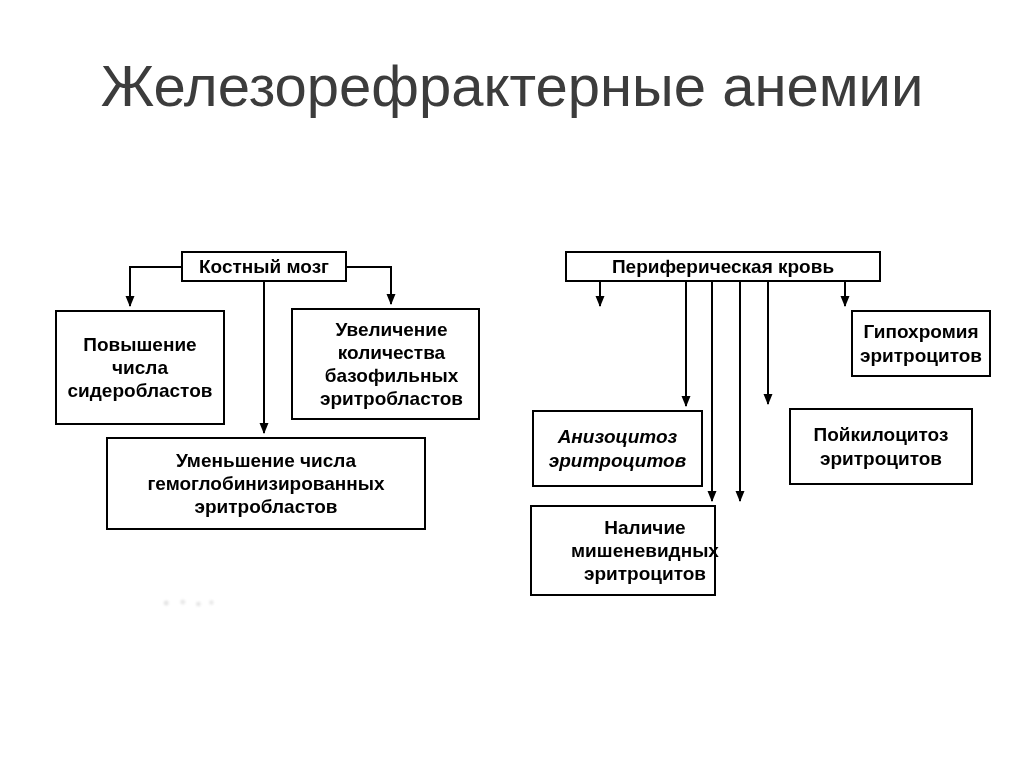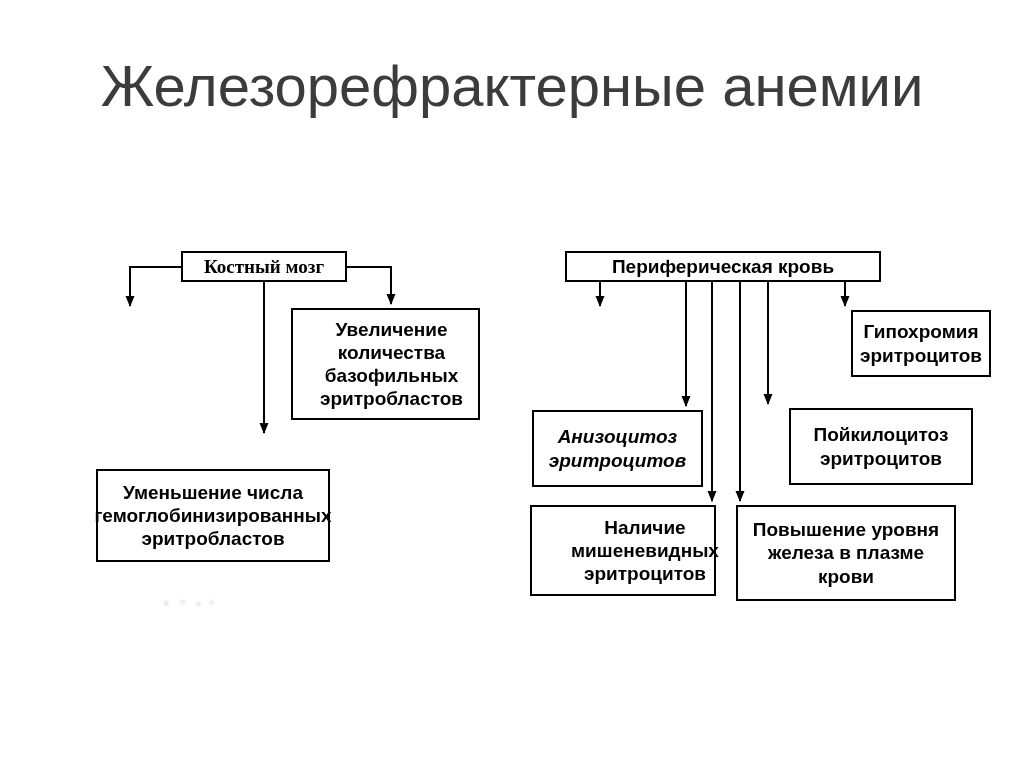--- a/index.html
+++ b/index.html
@@ -84,47 +84,47 @@
     <polyline points="264,282 264,433" fill="none" stroke="#000" stroke-width="2" marker-end="url(#arrow)"></polyline>
 
     <polyline points="600,282 600,306" fill="none" stroke="#000" stroke-width="2" marker-end="url(#arrow)"></polyline>
     <polyline points="845,282 845,306" fill="none" stroke="#000" stroke-width="2" marker-end="url(#arrow)"></polyline>
     <polyline points="686,282 686,406" fill="none" stroke="#000" stroke-width="2" marker-end="url(#arrow)"></polyline>
     <polyline points="712,282 712,501" fill="none" stroke="#000" stroke-width="2" marker-end="url(#arrow)"></polyline>
     <polyline points="740,282 740,501" fill="none" stroke="#000" stroke-width="2" marker-end="url(#arrow)"></polyline>
     <polyline points="768,282 768,404" fill="none" stroke="#000" stroke-width="2" marker-end="url(#arrow)"></polyline>
   </svg>
 
-  <div class="dbox" style="left:181px; top:251px; width:166px; height:31px;font-family:Liberation Serif, serif;">Костный мозг</div>
+  <div class="dbox" style="left:181px; top:251px; width:166px; height:31px;">Костный мозг</div>
 
+  <div class="dbox" style="left:55px; top:310px; width:170px; height:115px;">Повышение
+числа
+сидеробластов</div>
 
   <div class="dbox" style="left:291px; top:308px; width:189px; height:112px;padding-left:16px;">Увеличение
 количества
 базофильных
 эритробластов</div>
 
-  <div class="dbox" style="left:96px; top:437px; width:234px; height:93px;margin-top:32px;">Уменьшение числа
+  <div class="dbox" style="left:106px; top:437px; width:320px; height:93px;">Уменьшение числа
 гемоглобинизированных
 эритробластов</div>
 
   <div class="dbox" style="left:565px; top:251px; width:316px; height:31px;">Периферическая кровь</div>
 
 
   <div class="dbox" style="left:820px; top:310px; width:140px; height:67px;margin-left:31px;">Гипохромия
 эритроцитов</div>
 
   <div class="dbox" style="left:532px; top:410px; width:171px; height:77px;font-style:italic;">Анизоцитоз
 эритроцитов</div>
 
   <div class="dbox" style="left:761px; top:408px; width:184px; height:77px;margin-left:28px;">Пойкилоцитоз
 эритроцитов</div>
 
   <div class="dbox" style="left:530px; top:505px; width:186px; height:91px;padding-left:48px;">Наличие
 мишеневидных
 эритроцитов</div>
 
-  <div class="dbox" style="left:736px; top:505px; width:220px; height:96px;">Повышение уровня
-железа в плазме
-крови</div>
 
   <div class="smudge"></div>
 
 </div>
 
 </body></html>

